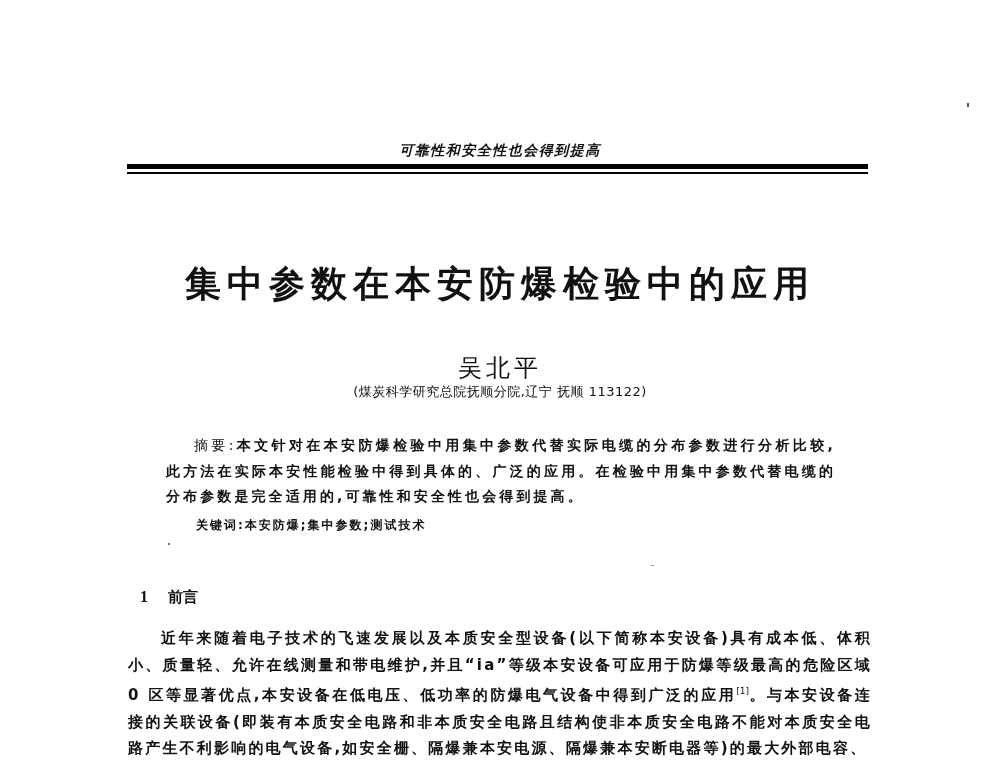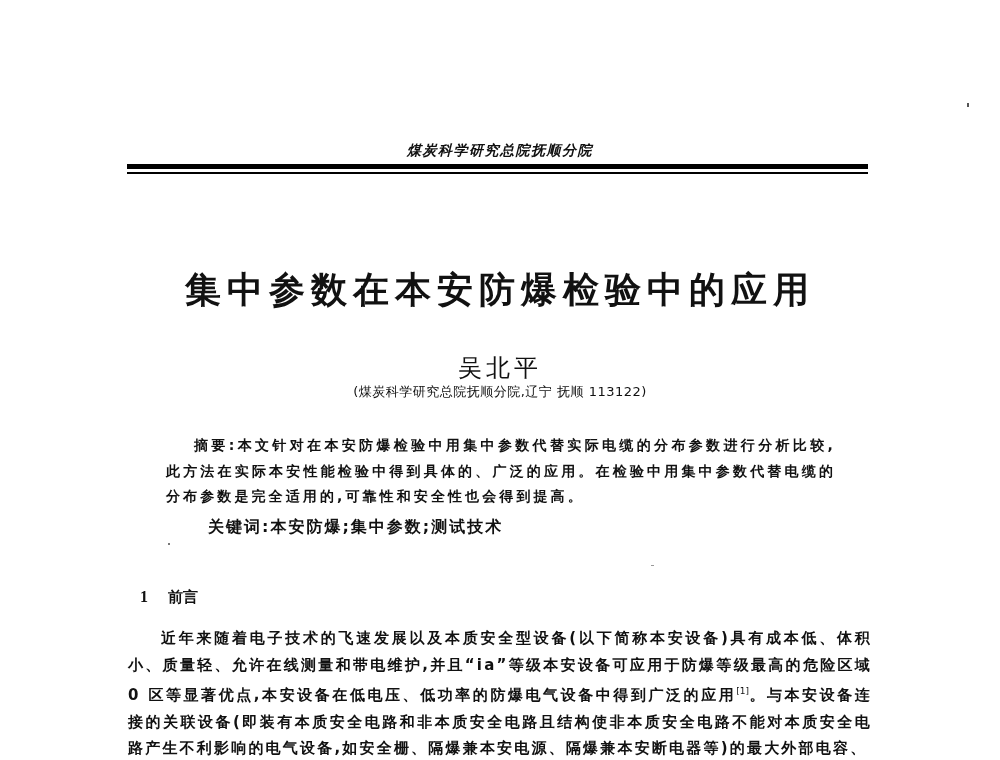--- a/index.html
+++ b/index.html
@@ -46,21 +46,21 @@
       position: absolute;
       left: 127px;
       top: 172px;
       width: 741px;
       height: 2px;
       background: #000;
     }
     .title {
       position: absolute;
       left: 0;
-      top: 266px;
+      top: 260px;
       width: 1000px;
       text-align: center;
       font-size: 36px;
       font-weight: bold;
       letter-spacing: 6px;
       font-family: "DejaVu Serif", serif;
     }
     .author {
       position: absolute;
       left: 0;
@@ -87,27 +87,27 @@
       width: 670px;
       font-size: 14px;
       line-height: 25.5px;
       letter-spacing: 3.1px;
       font-weight: bold;
       font-family: "DejaVu Sans", sans-serif;
       text-align: justify;
       text-indent: 28px;
     }
     .abstract .label {
-      font-weight: bold;
+      font-weight: normal;
     }
     .keywords {
       position: absolute;
-      left: 208px;
+      left: 196px;
       top: 517px;
-      font-size: 16px;
+      font-size: 12px;
       font-weight: bold;
       letter-spacing: 2px;
       font-family: "DejaVu Sans", sans-serif;
     }
     .dot-mark {
       position: absolute;
       left: 168px;
       top: 543px;
       width: 2px;
       height: 2px;
@@ -152,21 +152,21 @@
       font-size: 9px;
       font-weight: normal;
       letter-spacing: 0;
     }
   </style>
 </head>
 <body>
 
 <div class="stray-mark"></div>
 
-<div class="running-head">煤炭科学研究总院抚顺分院</div>
+<div class="running-head">可靠性和安全性也会得到提高</div>
 <div class="rule-thick"></div>
 <div class="rule-thin"></div>
 
 <h1 class="title" style="margin:0;">集中参数在本安防爆检验中的应用</h1>
 
 <div class="author">吴北平</div>
 <div class="affiliation">(煤炭科学研究总院抚顺分院,辽宁 抚顺 113122)</div>
 
 <div class="abstract"><span class="label">摘要:</span><span>本文针对在本安防爆检验中用集中参数代替实际电缆的分布参数进行分析比较,此方法在实际本安性能检验中得到具体的、广泛的应用。在检验中用集中参数代替电缆的分布参数是完全适用的,可靠性和安全性也会得到提高。</span></div>
 

